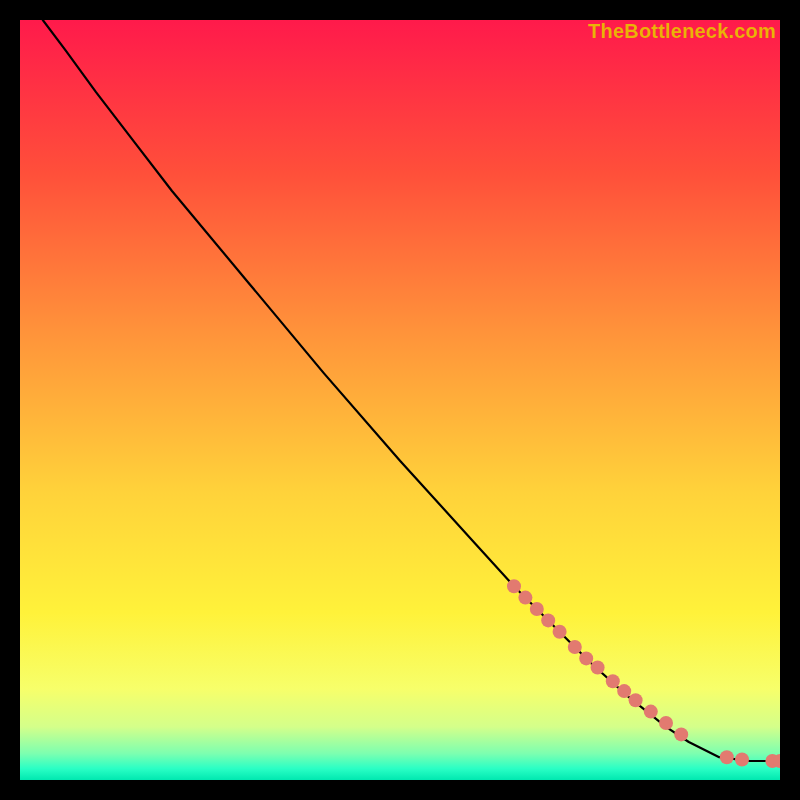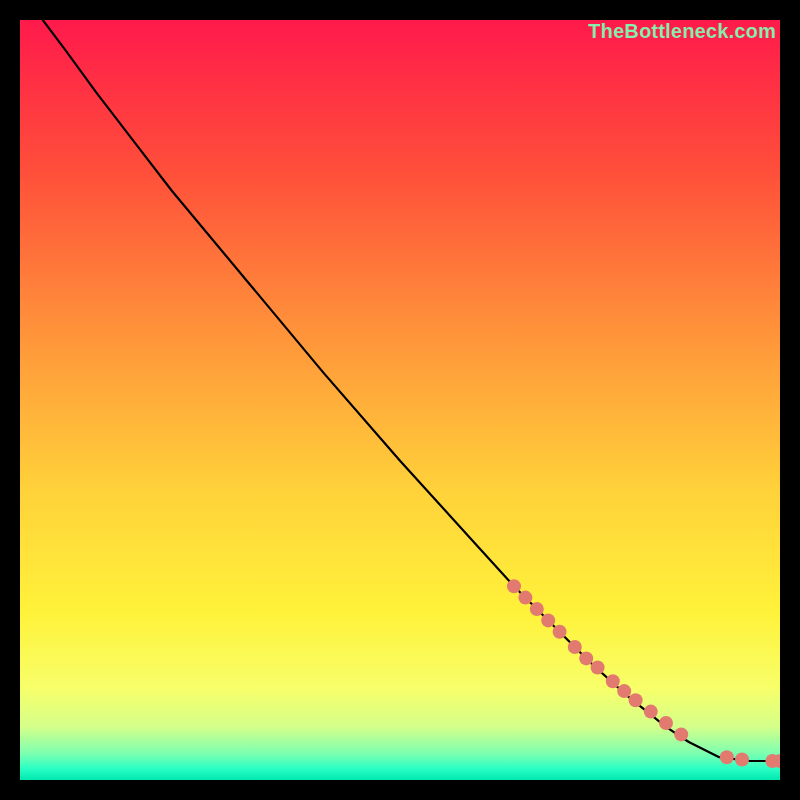--- a/index.html
+++ b/index.html
@@ -25,21 +25,21 @@
     width: 760px;
     height: 760px;
   }
   .watermark {
     position: absolute;
     top: 0px;
     right: 4px;
     font-family: Arial, Helvetica, sans-serif;
     font-size: 20px;
     font-weight: 600;
-    color: #86efac;
+    color: #eab308;
     letter-spacing: 0.2px;
   }
   svg {
     display: block;
   }
 </style>
 </head>
 <body>
 
 <div class="frame">

